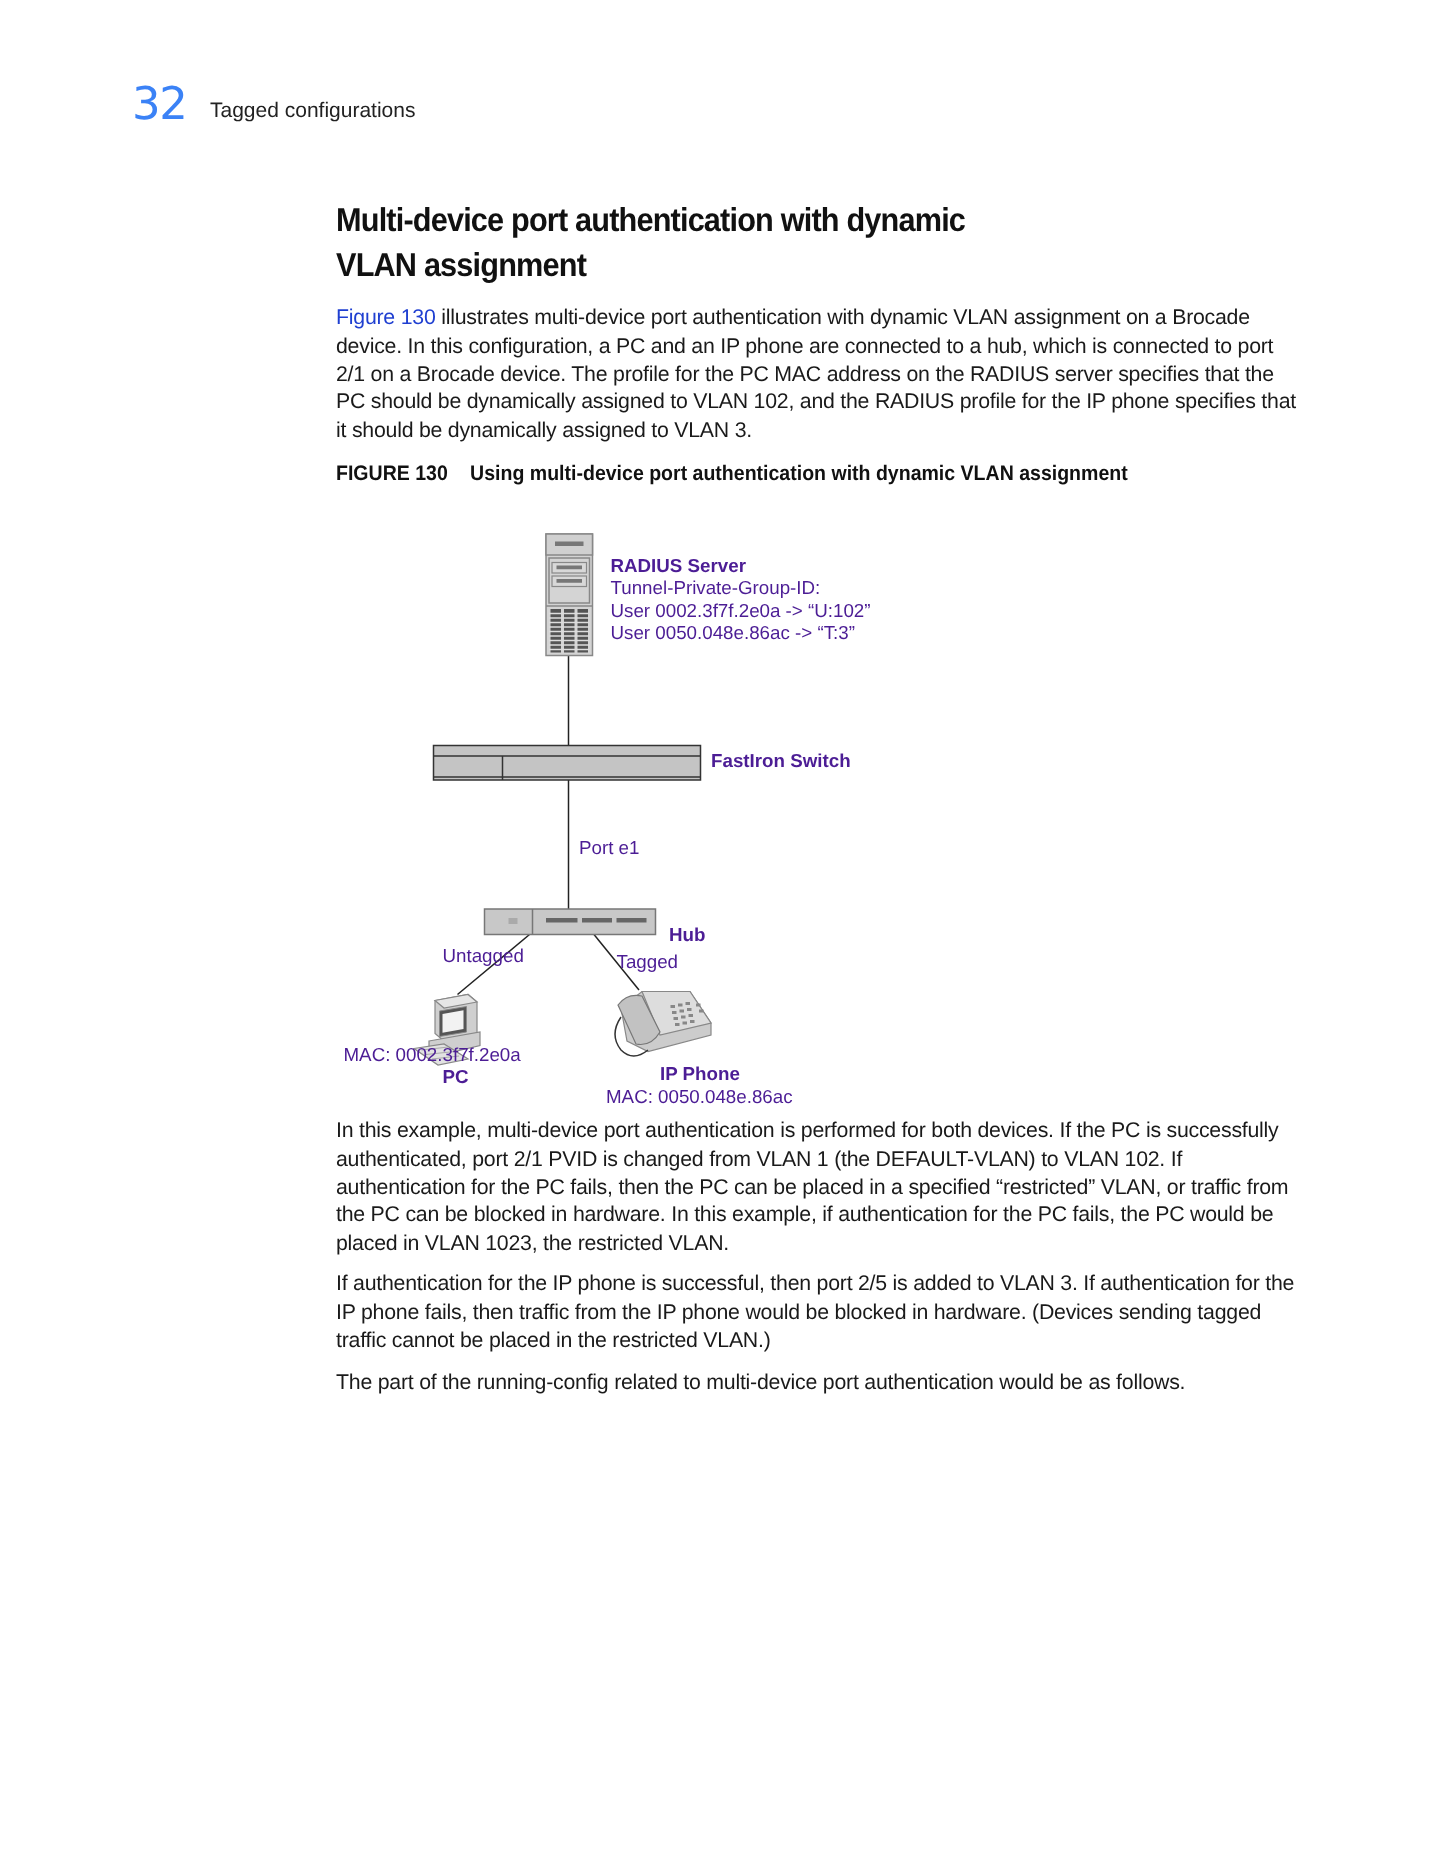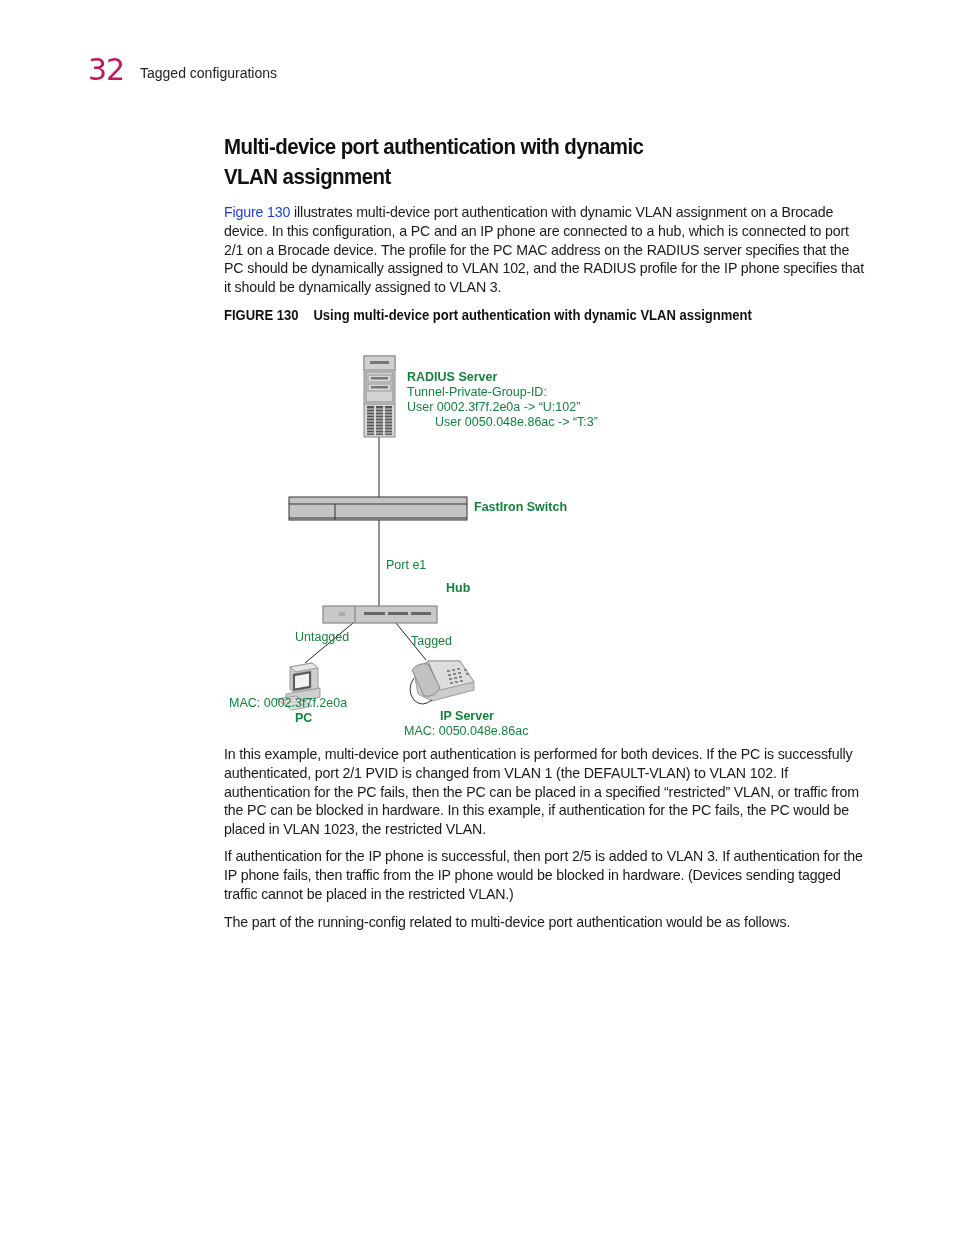--- a/index.html
+++ b/index.html
@@ -1,27 +1,27 @@
 <!DOCTYPE html>
 <html><head>
 <meta charset="utf-8">
 <style>
   html, body { margin: 0; padding: 0; background: #ffffff; }
   body { width: 954px; height: 1235px; position: relative; overflow: hidden;
          font-family: "Liberation Sans", sans-serif; color: #1a1a1a; }
   .abs { position: absolute; }
-  .chapter-num { left: 88px; top: 52px; font-size: 30px; font-family: "DejaVu Sans", sans-serif; font-weight: 400; color: #be185d; letter-spacing: -1px; }
+  .chapter-num { left: 88px; top: 52px; font-size: 30px; font-family: "DejaVu Sans", sans-serif; font-weight: 400; color: #3b82f6; letter-spacing: -1px; }
   .chapter-title { left: 140px; top: 65px; font-size: 14px; color: #222; }
   .section-title { left: 224px; top: 132px; width: 460px; font-size: 22px; font-weight: bold; line-height: 30px; color: #111; letter-spacing: -0.6px; transform: scaleX(0.93); transform-origin: left top; }
   .para { left: 224px; width: 645px; font-size: 14.2px; line-height: 18.8px; color: #1a1a1a; letter-spacing: -0.15px; }
   .para .link { color: #1f3fd1; }
   .fig-caption { left: 224px; top: 307px; font-size: 14px; font-weight: bold; color: #111; transform: scaleX(0.93); transform-origin: left top; white-space: nowrap; }
   .fig-caption .fig-label { margin-right: 16px; }
   .diagram { left: 0; top: 0; width: 954px; height: 1235px; pointer-events: none; }
-  .dlabel { font-size: 12.5px; color: #15803d; white-space: nowrap; line-height: 15px; }
+  .dlabel { font-size: 12.5px; color: #4c1d95; white-space: nowrap; line-height: 15px; }
   .dlabel.bold { font-weight: bold; }
 </style>
 </head>
 <body>
 
 <div class="abs chapter-num">32</div>
 <div class="abs chapter-title">Tagged configurations</div>
 
 <div class="abs section-title">
   <div>Multi-device port authentication with dynamic</div>
@@ -125,29 +125,29 @@
       <rect x="464" y="669" width="3" height="2"></rect>
         <rect x="466" y="673" width="3" height="2"></rect>
     </g>
     <path d="M414,678 Q406,690 414,700 Q422,708 432,700" fill="none" stroke="#333" stroke-width="1"></path>
   </g>
 </svg>
 
 <div class="abs dlabel bold" style="left:407px; top:370px;">RADIUS Server</div>
 <div class="abs dlabel" style="left:407px; top:385px;">Tunnel-Private-Group-ID:</div>
 <div class="abs dlabel" style="left:407px; top:400px;">User 0002.3f7f.2e0a -&gt; “U:102”</div>
-<div class="abs dlabel" style="left:407px; top:415px;margin-left:28px;">User 0050.048e.86ac -&gt; “T:3”</div>
+<div class="abs dlabel" style="left:407px; top:415px;">User 0050.048e.86ac -&gt; “T:3”</div>
 
 <div class="abs dlabel bold" style="left:474px; top:500px;">FastIron Switch</div>
 <div class="abs dlabel" style="left:386px; top:558px;">Port e1</div>
 
-<div class="abs dlabel bold" style="left:446px; top:581px;">Hub</div>
+<div class="abs dlabel bold" style="left:446px; top:616px;">Hub</div>
 <div class="abs dlabel" style="left:267px; top:630px;margin-left:28px;">Untagged</div>
 <div class="abs dlabel" style="left:411px; top:634px;">Tagged</div>
 
 <div class="abs dlabel bold" style="left:263px; top:711px;padding-left:32px;">PC</div>
 <div class="abs dlabel" style="left:229px; top:696px;text-align:center;">MAC: 0002.3f7f.2e0a</div>
-<div class="abs dlabel bold" style="left:440px; top:709px;">IP Server</div>
+<div class="abs dlabel bold" style="left:440px; top:709px;">IP Phone</div>
 <div class="abs dlabel" style="left:404px; top:724px;">MAC: 0050.048e.86ac</div>
 
 <div class="abs para" style="top:745px;">In this example, multi-device port authentication is performed for both devices.  If the PC is successfully authenticated, port 2/1 PVID is changed from VLAN 1 (the DEFAULT-VLAN) to VLAN 102.  If authentication for the PC fails, then the PC can be placed in a specified “restricted” VLAN, or traffic from the PC can be blocked in hardware.  In this example, if authentication for the PC fails, the PC would be placed in VLAN 1023, the restricted VLAN.</div>
 <div class="abs para" style="top:847px;">If authentication for the IP phone is successful, then port 2/5 is added to VLAN 3.  If authentication for the IP phone fails, then traffic from the IP phone would be blocked in hardware.  (Devices sending tagged traffic cannot be placed in the restricted VLAN.)</div>
 <div class="abs para" style="top:913px;">The part of the running-config related to multi-device port authentication would be as follows.</div>
 
 </body></html>

